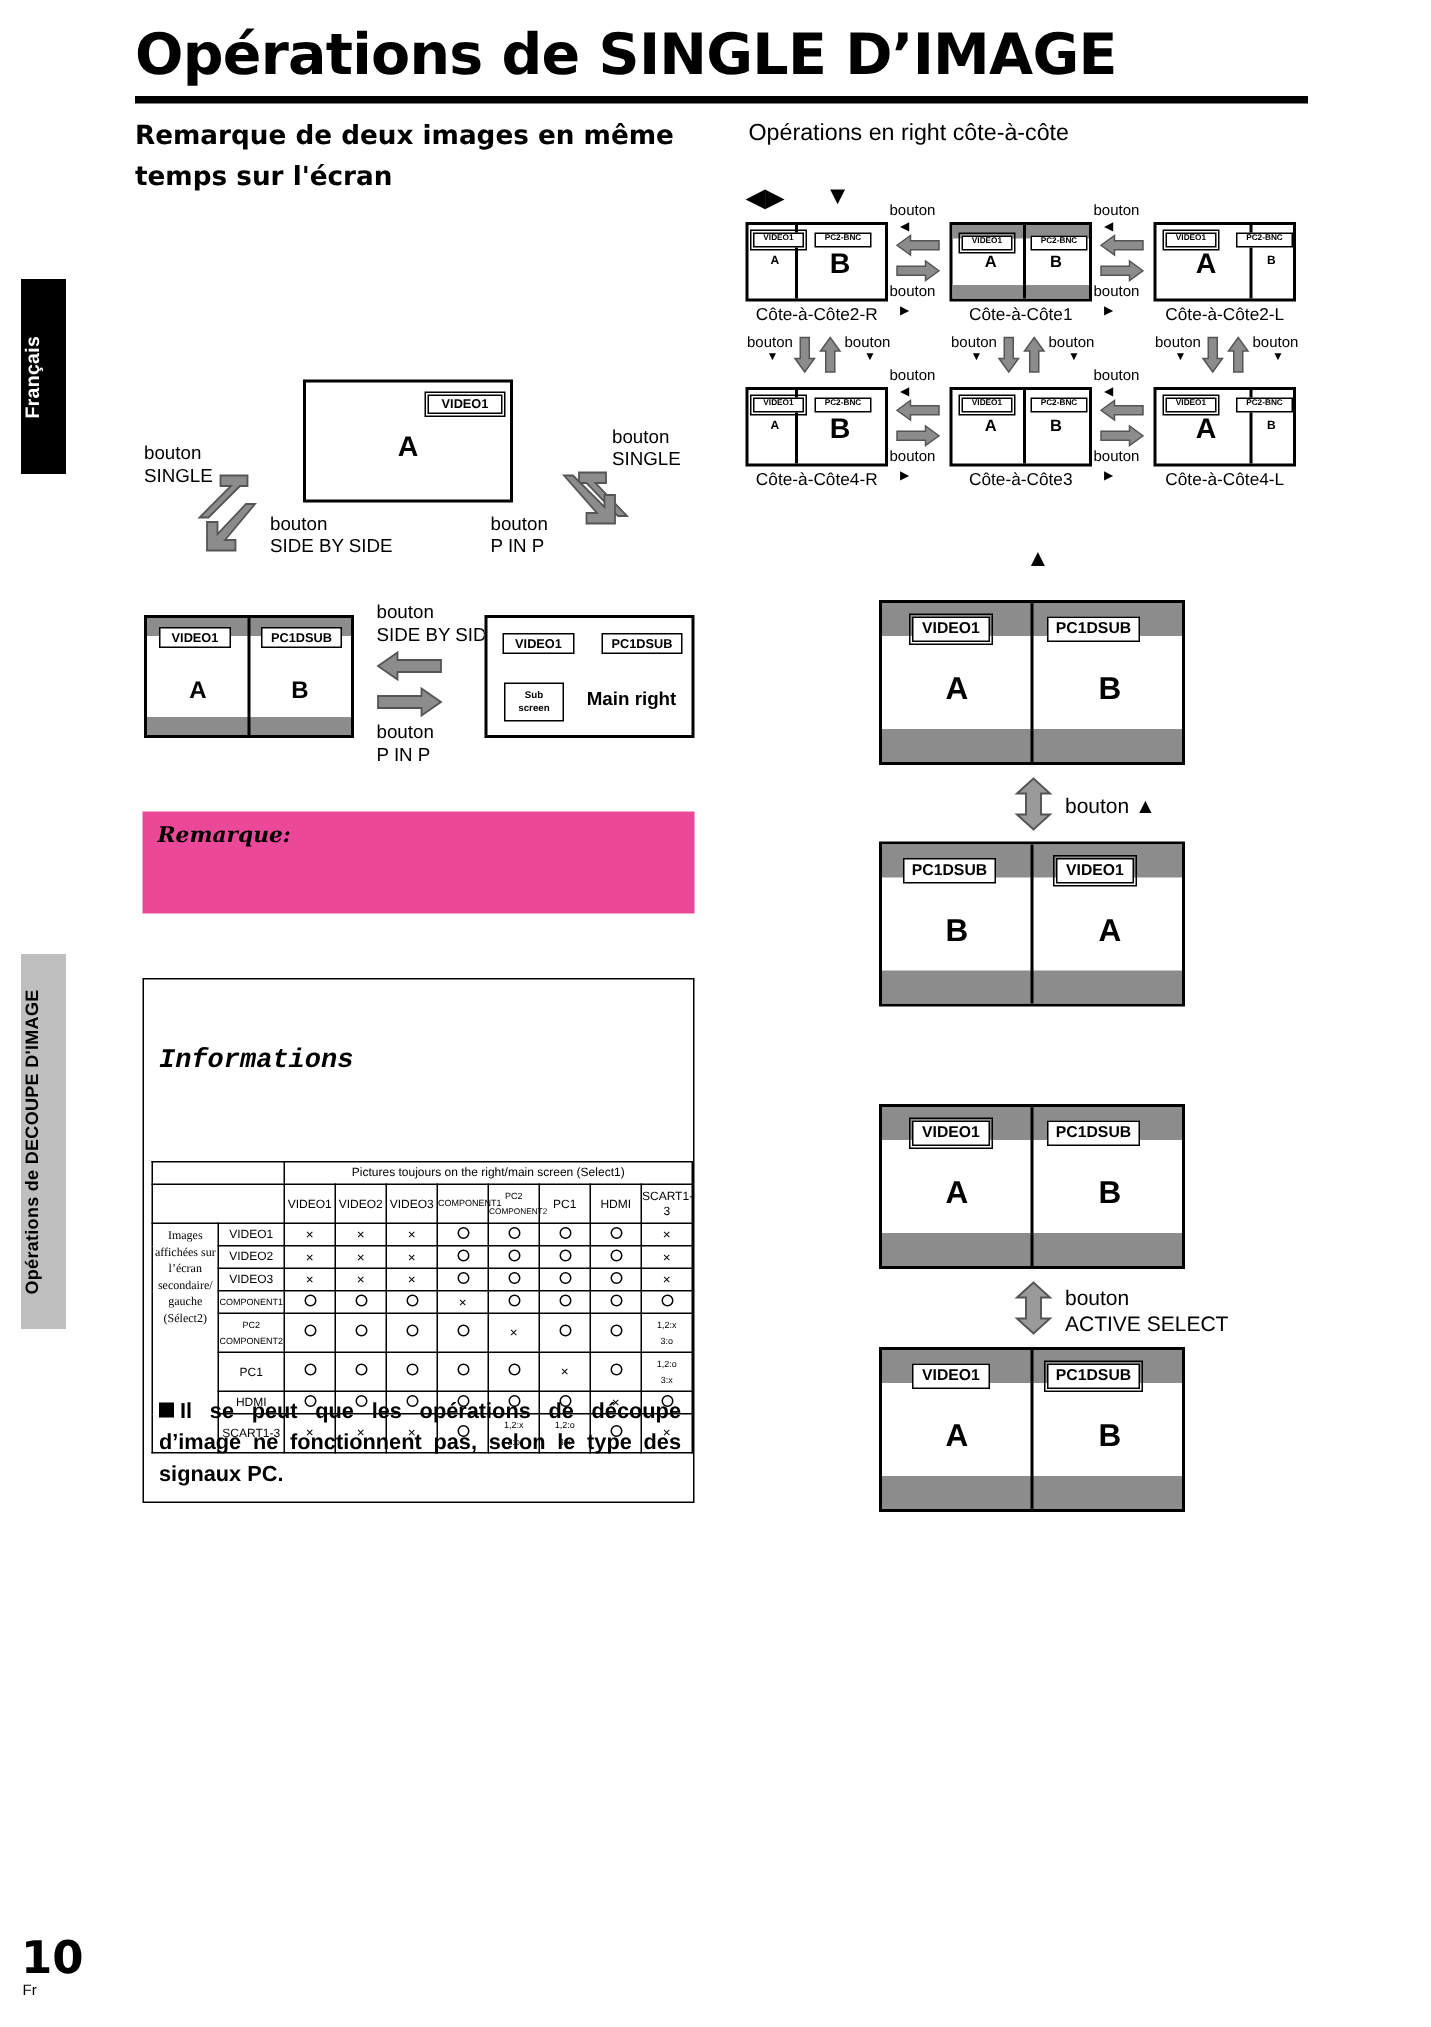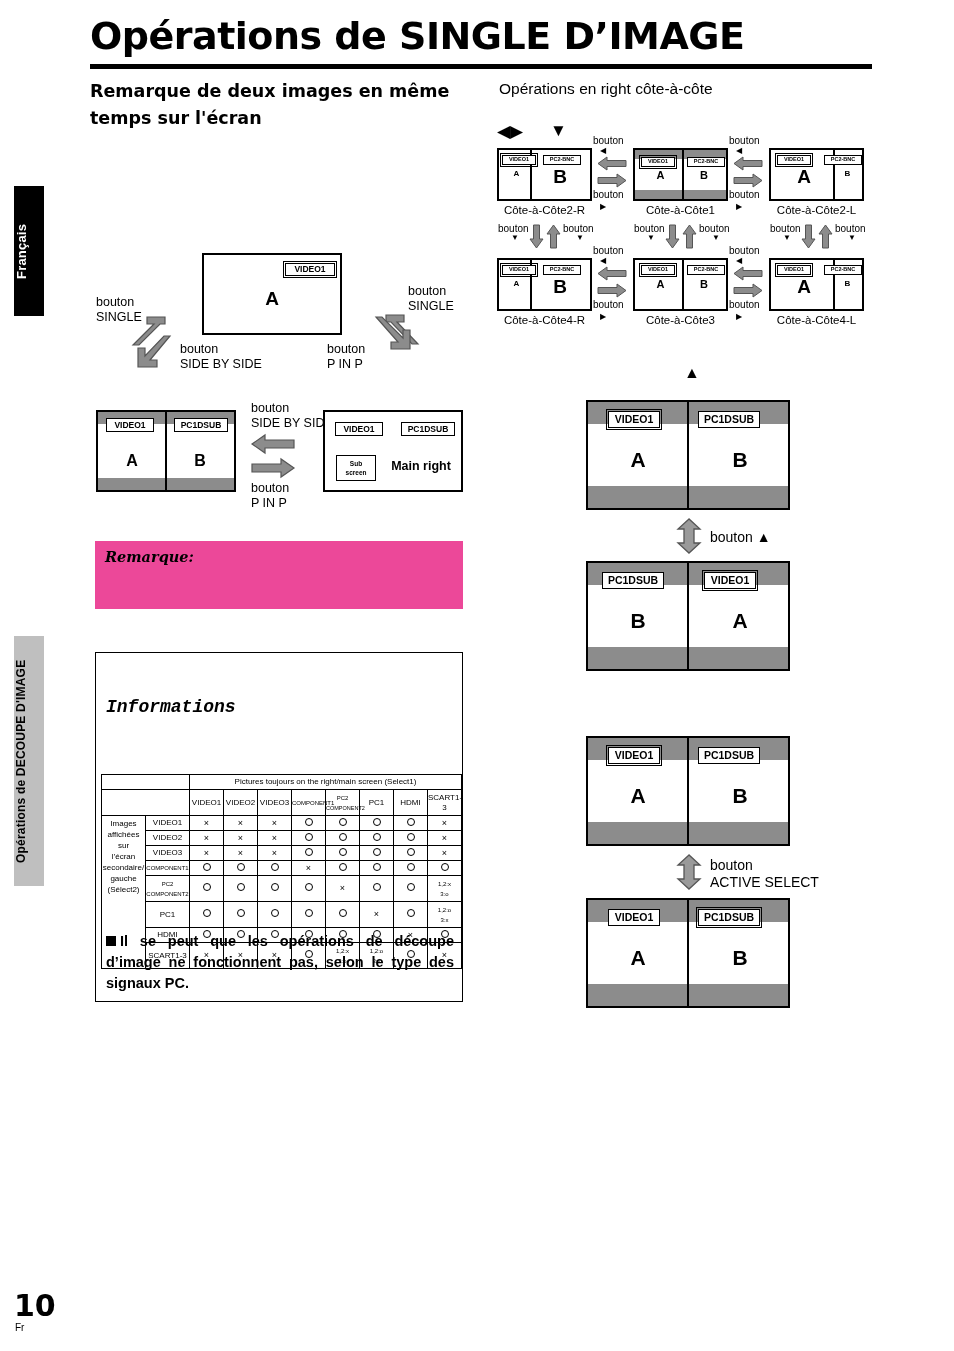--- a/index.html
+++ b/index.html
@@ -256,21 +256,21 @@
           <td class="colhdr" style="height:26px;">VIDEO1</td>
           <td class="colhdr" style="height:26px;">VIDEO2</td>
           <td class="colhdr" style="height:26px;">VIDEO3</td>
           <td class="colhdr small" style="height:26px;">COMPONENT1</td>
           <td class="colhdr small" style="height:26px;">PC2<br><span style="font-size:5.5px">COMPONENT2</span></td>
           <td class="colhdr" style="height:26px;">PC1</td>
           <td class="colhdr" style="height:26px;">HDMI</td>
           <td class="colhdr" style="height:26px;">SCART1-3</td>
         </tr>
         <tr>
-          <td rowspan="8" class="rowlab" style="vertical-align:top; padding-top:2px; line-height:11px;">Images<br>affichées sur<br>l’écran<br>secondaire/<br>gauche<br>(Sélect2)</td>
+          <td rowspan="8" class="rowlab" style="vertical-align:top; padding-top:2px; line-height:11px;font-family:Liberation Serif, serif;">Images<br>affichées sur<br>l’écran<br>secondaire/<br>gauche<br>(Sélect2)</td>
           <td class="rowlab">VIDEO1</td>
           <td><span class="mark">×</span></td>
           <td><span class="mark">×</span></td>
           <td><span class="mark">×</span></td>
           <td><span class="circ"></span></td>
           <td><span class="circ"></span></td>
           <td><span class="circ"></span></td>
           <td><span class="circ"></span></td>
           <td><span class="mark">×</span></td>
         </tr>

